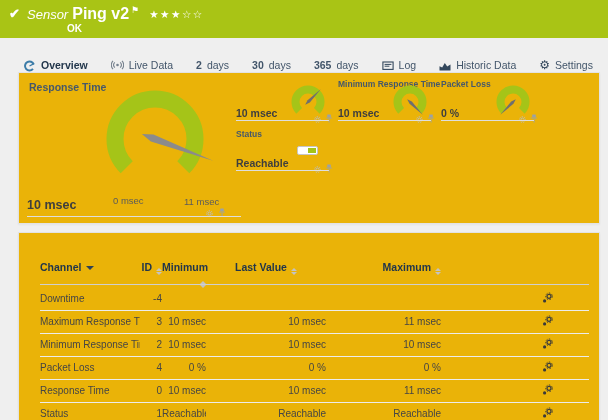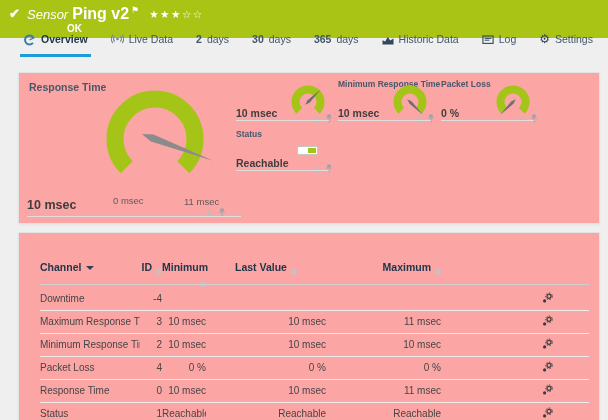--- a/index.html
+++ b/index.html
@@ -10,30 +10,30 @@
   .topbar{position:absolute;left:0;top:0;width:608px;height:38px;background:#a9c415;color:#fff;}
   .check{position:absolute;left:9px;top:6px;font-size:13px;font-weight:bold;}
   .titleline{position:absolute;left:27px;top:5px;font-size:13px;white-space:nowrap;}
   .kind{font-style:italic;}
   .sname{font-weight:bold;margin-left:4px;font-size:16px;}
   .flag{font-size:9px;vertical-align:6px;margin-left:2px;}
   .stars{font-size:10.5px;letter-spacing:1.5px;margin-left:10px;vertical-align:1px;}
   .ok{position:absolute;left:27px;top:23px;font-size:10px;font-weight:bold;padding-left:40px;}
 
   
-  .tabbar{position:absolute;left:0;top:24px;width:608px;height:33px;display:flex;
+  .tabbar{position:absolute;left:0;top:50px;width:608px;height:33px;display:flex;
           justify-content:space-between;align-items:stretch;padding:0 12px 0 20px;box-sizing:border-box;}
   .tab{display:flex;align-items:center;gap:5px;font-size:10.5px;color:#42556a;
        border-bottom:3px solid transparent;padding:0 3px;cursor:pointer;white-space:nowrap;}
   .tab.active{border-bottom-color:#1e9cd8;color:#22364b;font-weight:bold;}
   .tab b{font-weight:bold;}
   .gearglyph{font-size:12px;color:#33475c;line-height:1;}
 
   
-  .card{position:absolute;left:18px;width:582px;background:#fca5a5;border:1px solid #e3e3e3;
+  .card{position:absolute;left:18px;width:582px;background:#eab308;border:1px solid #e3e3e3;
         box-sizing:border-box;box-shadow:0 1px 2px rgba(0,0,0,.05);}
   .overview-card{top:72px;height:152px;}
   .table-card{top:232px;height:196px;}
 
   
   .rt-label{position:absolute;left:10px;top:8px;font-size:10.5px;font-weight:bold;color:#46586a;}
   .main-gauge-svg{position:absolute;left:71px;top:6px;}
   .scale-min{position:absolute;left:94px;top:122px;font-size:9.5px;color:#5b5b5b;}
   .scale-max{position:absolute;left:165px;top:123px;font-size:9.5px;color:#5b5b5b;}
   .main-value{position:absolute;left:8px;top:125px;font-size:12.5px;font-weight:bold;color:#3e3e3e;}
@@ -110,30 +110,30 @@
     <div class="tab">
       <b>30</b>
       <span>days</span>
     </div>
     <div class="tab">
       <b>365</b>
       <span>days</span>
     </div>
     <div class="tab">
       <svg width="12" height="11" viewBox="0 0 12 11">
-        <path d="M0.5 10.5 L0.5 6.2 L3.2 7.6 L5.8 3 L8.2 6.4 L11.5 4.4 L11.5 10.5 Z" fill="#33475c"></path>
-      </svg>
-      <span>Historic Data</span>
-    </div>
-    <div class="tab">
-      <svg width="12" height="11" viewBox="0 0 12 11">
         <rect x="0.9" y="2" width="10.2" height="7.4" fill="none" stroke="#33475c" stroke-width="1.1"></rect>
         <path d="M2.6 4.4 H9.4 M2.6 6.2 H7.4" stroke="#33475c" stroke-width="1" fill="none"></path>
       </svg>
       <span>Log</span>
+    </div>
+    <div class="tab">
+      <svg width="12" height="11" viewBox="0 0 12 11">
+        <path d="M0.5 10.5 L0.5 6.2 L3.2 7.6 L5.8 3 L8.2 6.4 L11.5 4.4 L11.5 10.5 Z" fill="#33475c"></path>
+      </svg>
+      <span>Historic Data</span>
     </div>
     <div class="tab">
       <span class="gearglyph">⚙</span>
       <span>Settings</span>
     </div>
   </div>
 
   <div class="card overview-card">
 
     <div class="rt-label">Response Time</div>

